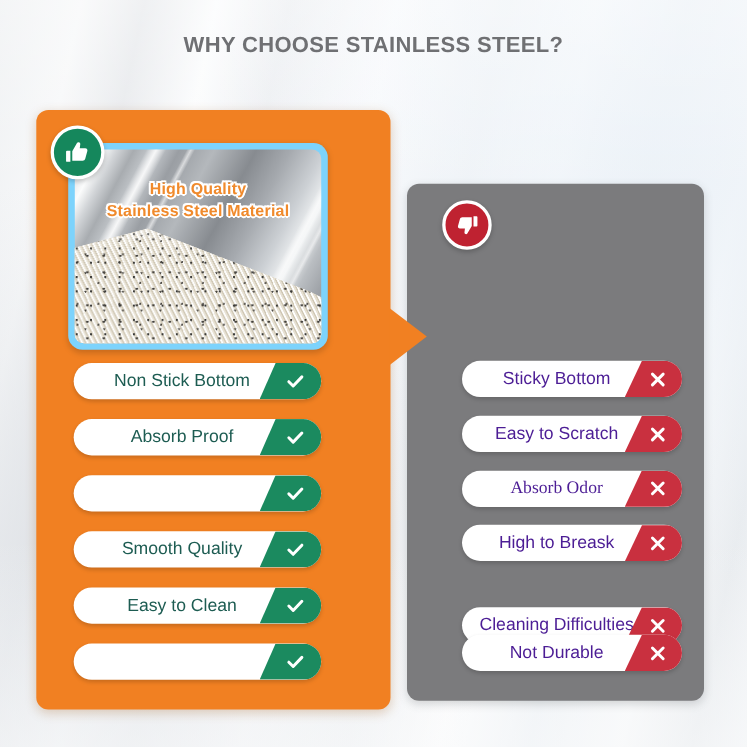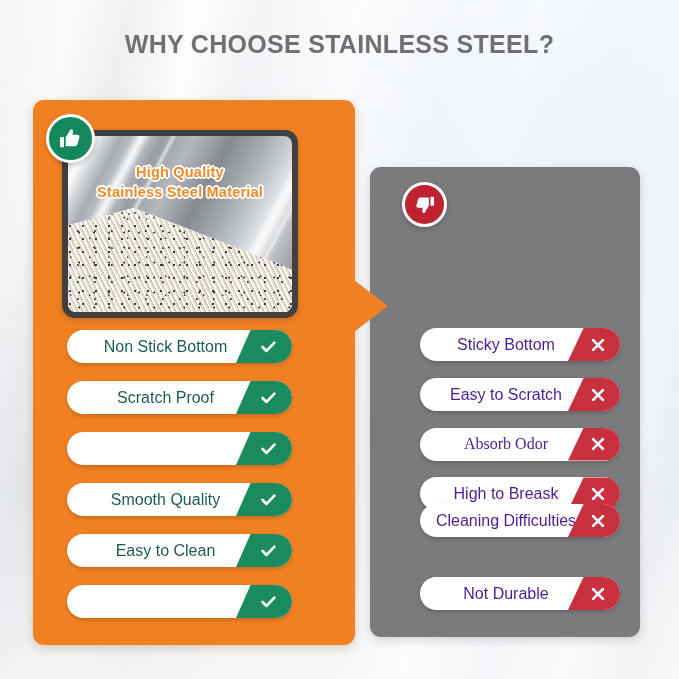--- a/index.html
+++ b/index.html
@@ -20,21 +20,21 @@
         #eceef1 32%, #fdfdfe 44%, #f3f5f7 56%, #ffffff 66%,
         #eef2f6 76%, #f9fafb 86%, #e9ecef 94%, #f4f6f8 100%);
   }
   .bg-soft{position:absolute;inset:0;
     background:linear-gradient(180deg, rgba(255,255,255,.35) 0%, rgba(255,255,255,0) 26%,
       rgba(255,255,255,0) 72%, rgba(248,249,250,.55) 100%);}
 
   
   .title{
     position:absolute;left:0;right:0;top:30px;text-align:center;
-    font-size:25px;font-weight:bold;color:#6f7073;letter-spacing:.3px;
+    font-size:20px;font-weight:bold;color:#6f7073;letter-spacing:.3px;
     white-space:nowrap;
   }
 
   
   .panel-gray{
     position:absolute;left:370px;top:167px;width:270px;height:470px;
     background:#7b7b7d;border-radius:11px;
     box-shadow:0 3px 9px rgba(70,72,76,.22);
   }
   .panel-orange{
@@ -42,21 +42,21 @@
     background:#f18022;border-radius:11px;
     box-shadow:0 3px 10px rgba(160,92,28,.28);
   }
   .arrow{
     position:absolute;left:354px;top:280px;width:0;height:0;
     border-top:26px solid transparent;border-bottom:26px solid transparent;
     border-left:34px solid #f18022;
   }
 
   
-  .frame{position:absolute;background:#404040;border-radius:13px;padding:6px;
+  .frame{position:absolute;background:#7dd3fc;border-radius:13px;padding:6px;
     box-shadow:0 2px 6px rgba(0,0,0,.18);}
   .frame-left{left:62px;top:130px;width:224px;height:176px;}
   .photo{position:relative;width:100%;height:100%;border-radius:8px;overflow:hidden;}
 
   
   .photo-steel{
     background:
       linear-gradient(118deg,
         #cfd2d5 0%, #e9ebed 5%, #fbfcfc 8%, #d2d5d8 12%,
         #a8acb0 17%, #c8ccd0 23%, #9a9ea3 30%,
@@ -168,21 +168,21 @@
   <div id="pill-layer">
       <div class="pill pill-l" style="top: 330px;">
         <div class="pill-text">Non Stick Bottom</div>
         <div class="tab tab-ok">
           <svg width="19" height="19" viewBox="0 0 24 24" fill="none" stroke="#ffffff" stroke-width="3.4" stroke-linecap="round" stroke-linejoin="round">
             <path d="M4.5 12.6l5 5 10-10.5"></path>
           </svg>
         </div>
       </div>
       <div class="pill pill-l" style="top: 381px;">
-        <div class="pill-text">Scratch Proof</div>
+        <div class="pill-text">Absorb Proof</div>
         <div class="tab tab-ok">
           <svg width="19" height="19" viewBox="0 0 24 24" fill="none" stroke="#ffffff" stroke-width="3.4" stroke-linecap="round" stroke-linejoin="round">
             <path d="M4.5 12.6l5 5 10-10.5"></path>
           </svg>
         </div>
       </div>
       <div class="pill pill-l" style="top: 432px;">
         <div class="tab tab-ok">
           <svg width="19" height="19" viewBox="0 0 24 24" fill="none" stroke="#ffffff" stroke-width="3.4" stroke-linecap="round" stroke-linejoin="round">
             <path d="M4.5 12.6l5 5 10-10.5"></path>
@@ -237,21 +237,21 @@
         </div>
       </div>
       <div class="pill pill-r" style="top: 477.4px;">
         <div class="pill-text">High to Breask</div>
         <div class="tab tab-no">
           <svg width="18" height="18" viewBox="0 0 24 24" fill="none" stroke="#ffffff" stroke-width="3.6" stroke-linecap="round">
             <path d="M5.5 5.5l13 13M18.5 5.5l-13 13"></path>
           </svg>
         </div>
       </div>
-      <div class="pill pill-r" style="top: 504px; text-align: center;">
+      <div class="pill pill-r" style="top: 552px; text-align: center;">
         <div class="pill-text">Cleaning Difficulties</div>
         <div class="tab tab-no">
           <svg width="18" height="18" viewBox="0 0 24 24" fill="none" stroke="#ffffff" stroke-width="3.6" stroke-linecap="round">
             <path d="M5.5 5.5l13 13M18.5 5.5l-13 13"></path>
           </svg>
         </div>
       </div>
       <div class="pill pill-r" style="top: 577px;">
         <div class="pill-text">Not Durable</div>
         <div class="tab tab-no">

